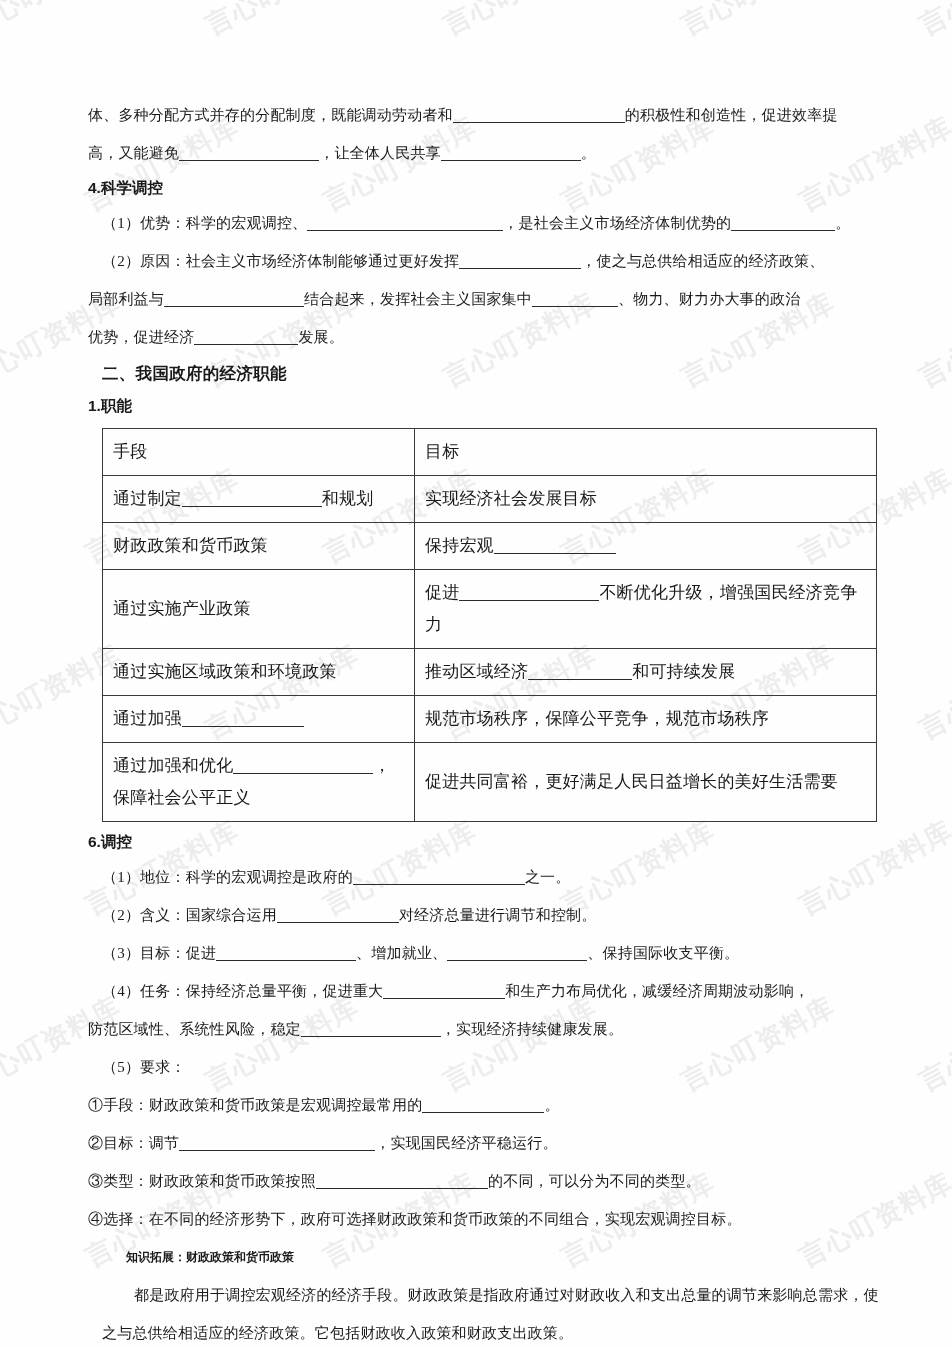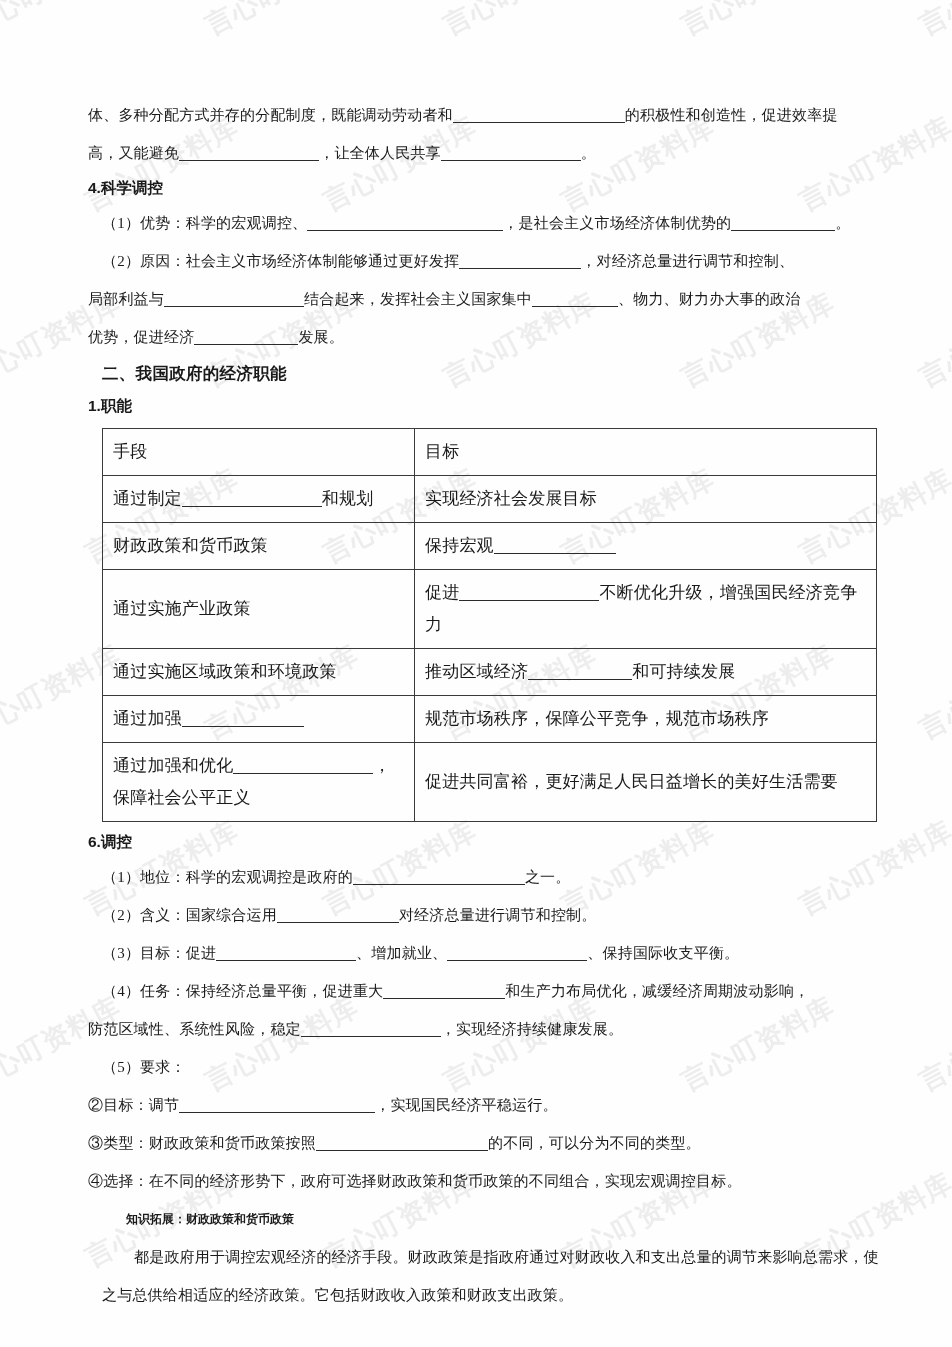--- a/index.html
+++ b/index.html
@@ -172,21 +172,21 @@
 
   <div id="content">
 
     <div class="body-line"><span>体、多种分配方式并存的分配制度，既能调动劳动者和</span><span class="blank b-xxl"></span><span>的积极性和创造性，促进效率提</span></div>
     <div class="body-line"><span>高，又能避免</span><span class="blank b-xl"></span><span>，让全体人民共享</span><span class="blank b-xl"></span><span>。</span></div>
 
     <div class="heading-sm">4.科学调控</div>
 
     <div class="body-line indent1"><span>（1）优势：科学的宏观调控、</span><span class="blank b-3xl"></span><span>，是社会主义市场经济体制优势的</span><span class="blank b-m"></span><span>。</span></div>
 
-    <div class="body-line indent1"><span>（2）原因：社会主义市场经济体制能够通过更好发挥</span><span class="blank b-l"></span><span>，对经济总量进行调节和控制、</span></div>
+    <div class="body-line indent1"><span>（2）原因：社会主义市场经济体制能够通过更好发挥</span><span class="blank b-l"></span><span>，使之与总供给相适应的经济政策、</span></div>
     <div class="body-line"><span>局部利益与</span><span class="blank b-xl"></span><span>结合起来，发挥社会主义国家集中</span><span class="blank b-s"></span><span>、物力、财力办大事的政治</span></div>
     <div class="body-line"><span>优势，促进经济</span><span class="blank b-m"></span><span>发展。</span></div>
 
     <div class="heading" style="padding-left:14px;">二、我国政府的经济职能</div>
     <div class="heading-sm">1.职能</div>
 
     <table class="fn-table">
       <tbody>
         <tr>
           <td class="col-a">手段</td>
@@ -221,20 +221,21 @@
 
     <div class="heading-sm" style="margin-top:4px;">6.调控</div>
 
     <div class="body-line indent1"><span>（1）地位：科学的宏观调控是政府的</span><span class="blank b-xxl"></span><span>之一。</span></div>
     <div class="body-line indent1"><span>（2）含义：国家综合运用</span><span class="blank b-l"></span><span>对经济总量进行调节和控制。</span></div>
     <div class="body-line indent1"><span>（3）目标：促进</span><span class="blank b-xl"></span><span>、增加就业、</span><span class="blank b-xl"></span><span>、保持国际收支平衡。</span></div>
     <div class="body-line indent1"><span>（4）任务：保持经济总量平衡，促进重大</span><span class="blank b-l"></span><span>和生产力布局优化，减缓经济周期波动影响，</span></div>
     <div class="body-line"><span>防范区域性、系统性风险，稳定</span><span class="blank b-xl"></span><span>，实现经济持续健康发展。</span></div>
     <div class="body-line indent1">（5）要求：</div>
 
+    <div class="body-line"><span>①手段：财政政策和货币政策是宏观调控最常用的</span><span class="blank b-l"></span><span>。</span></div>
     <div class="body-line"><span>②目标：调节</span><span class="blank b-3xl"></span><span>，实现国民经济平稳运行。</span></div>
     <div class="body-line"><span>③类型：财政政策和货币政策按照</span><span class="blank b-xxl"></span><span>的不同，可以分为不同的类型。</span></div>
     <div class="body-line">④选择：在不同的经济形势下，政府可选择财政政策和货币政策的不同组合，实现宏观调控目标。</div>
 
     <div class="subheading">知识拓展：财政政策和货币政策</div>
     <div class="body-line wrap indent2" style="padding-left:14px;">都是政府用于调控宏观经济的经济手段。财政政策是指政府通过对财政收入和支出总量的调节来影响总需求，使之与总供给相适应的经济政策。它包括财政收入政策和财政支出政策。</div>
 
   </div>
 
 

